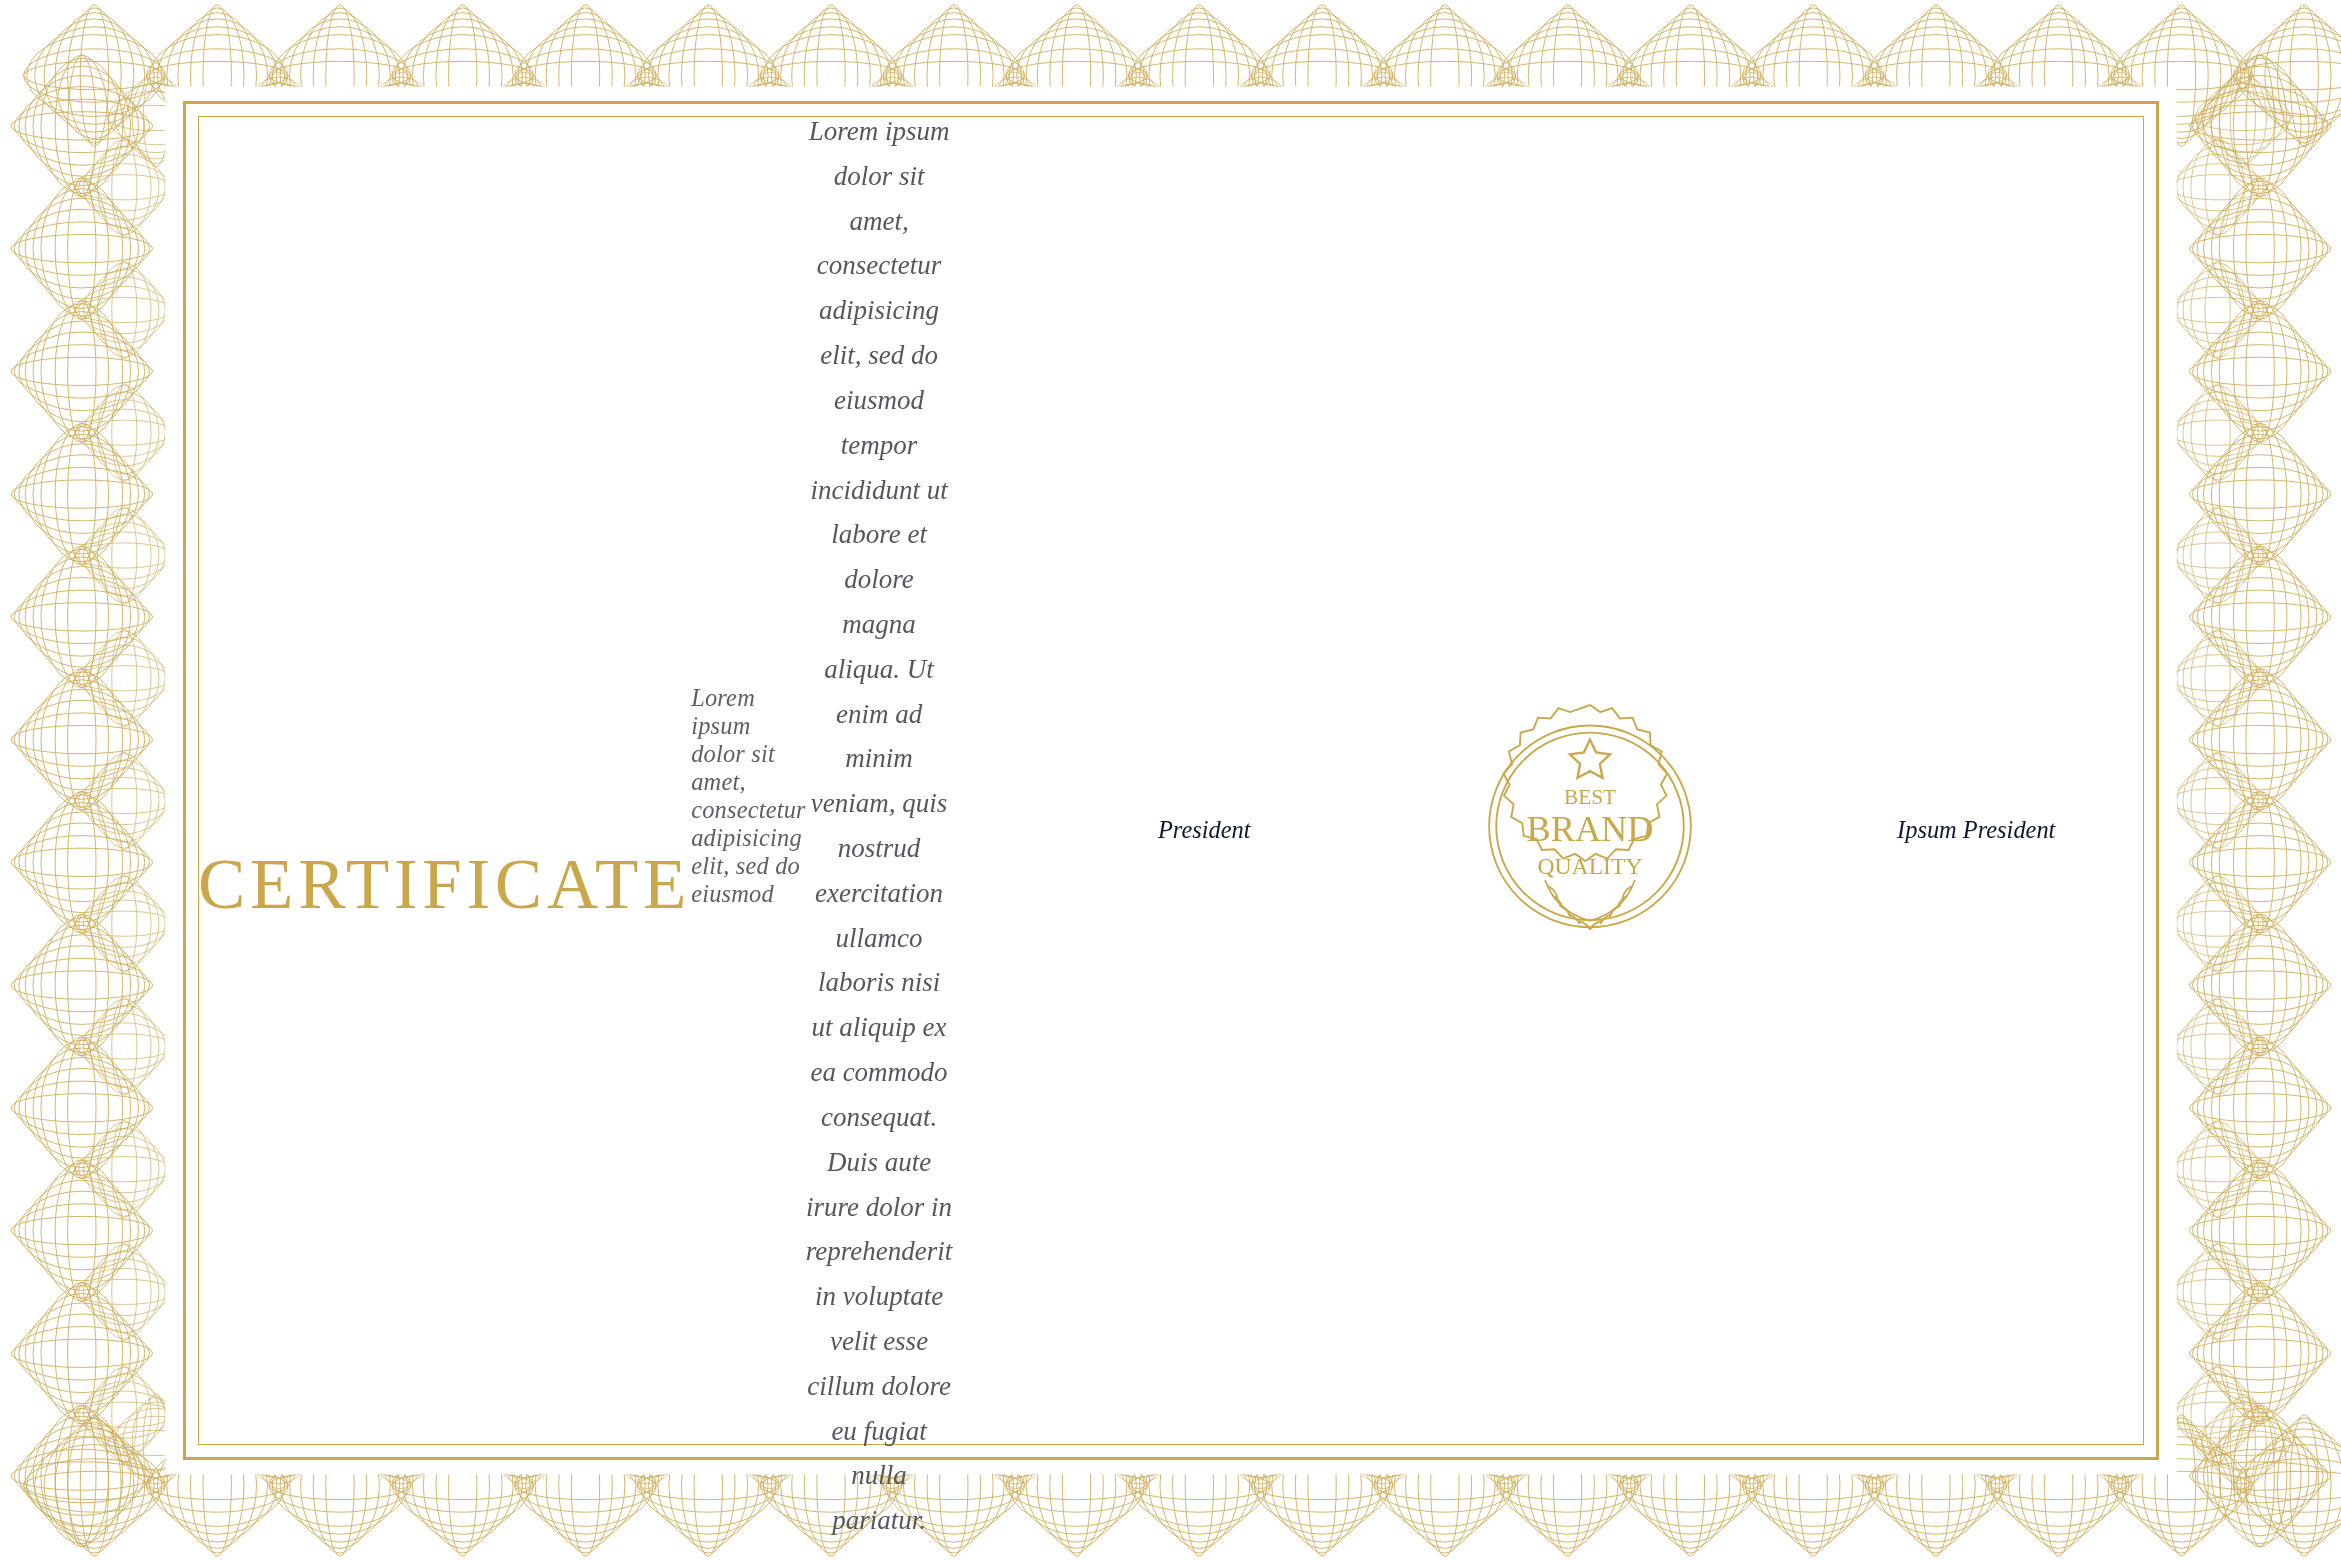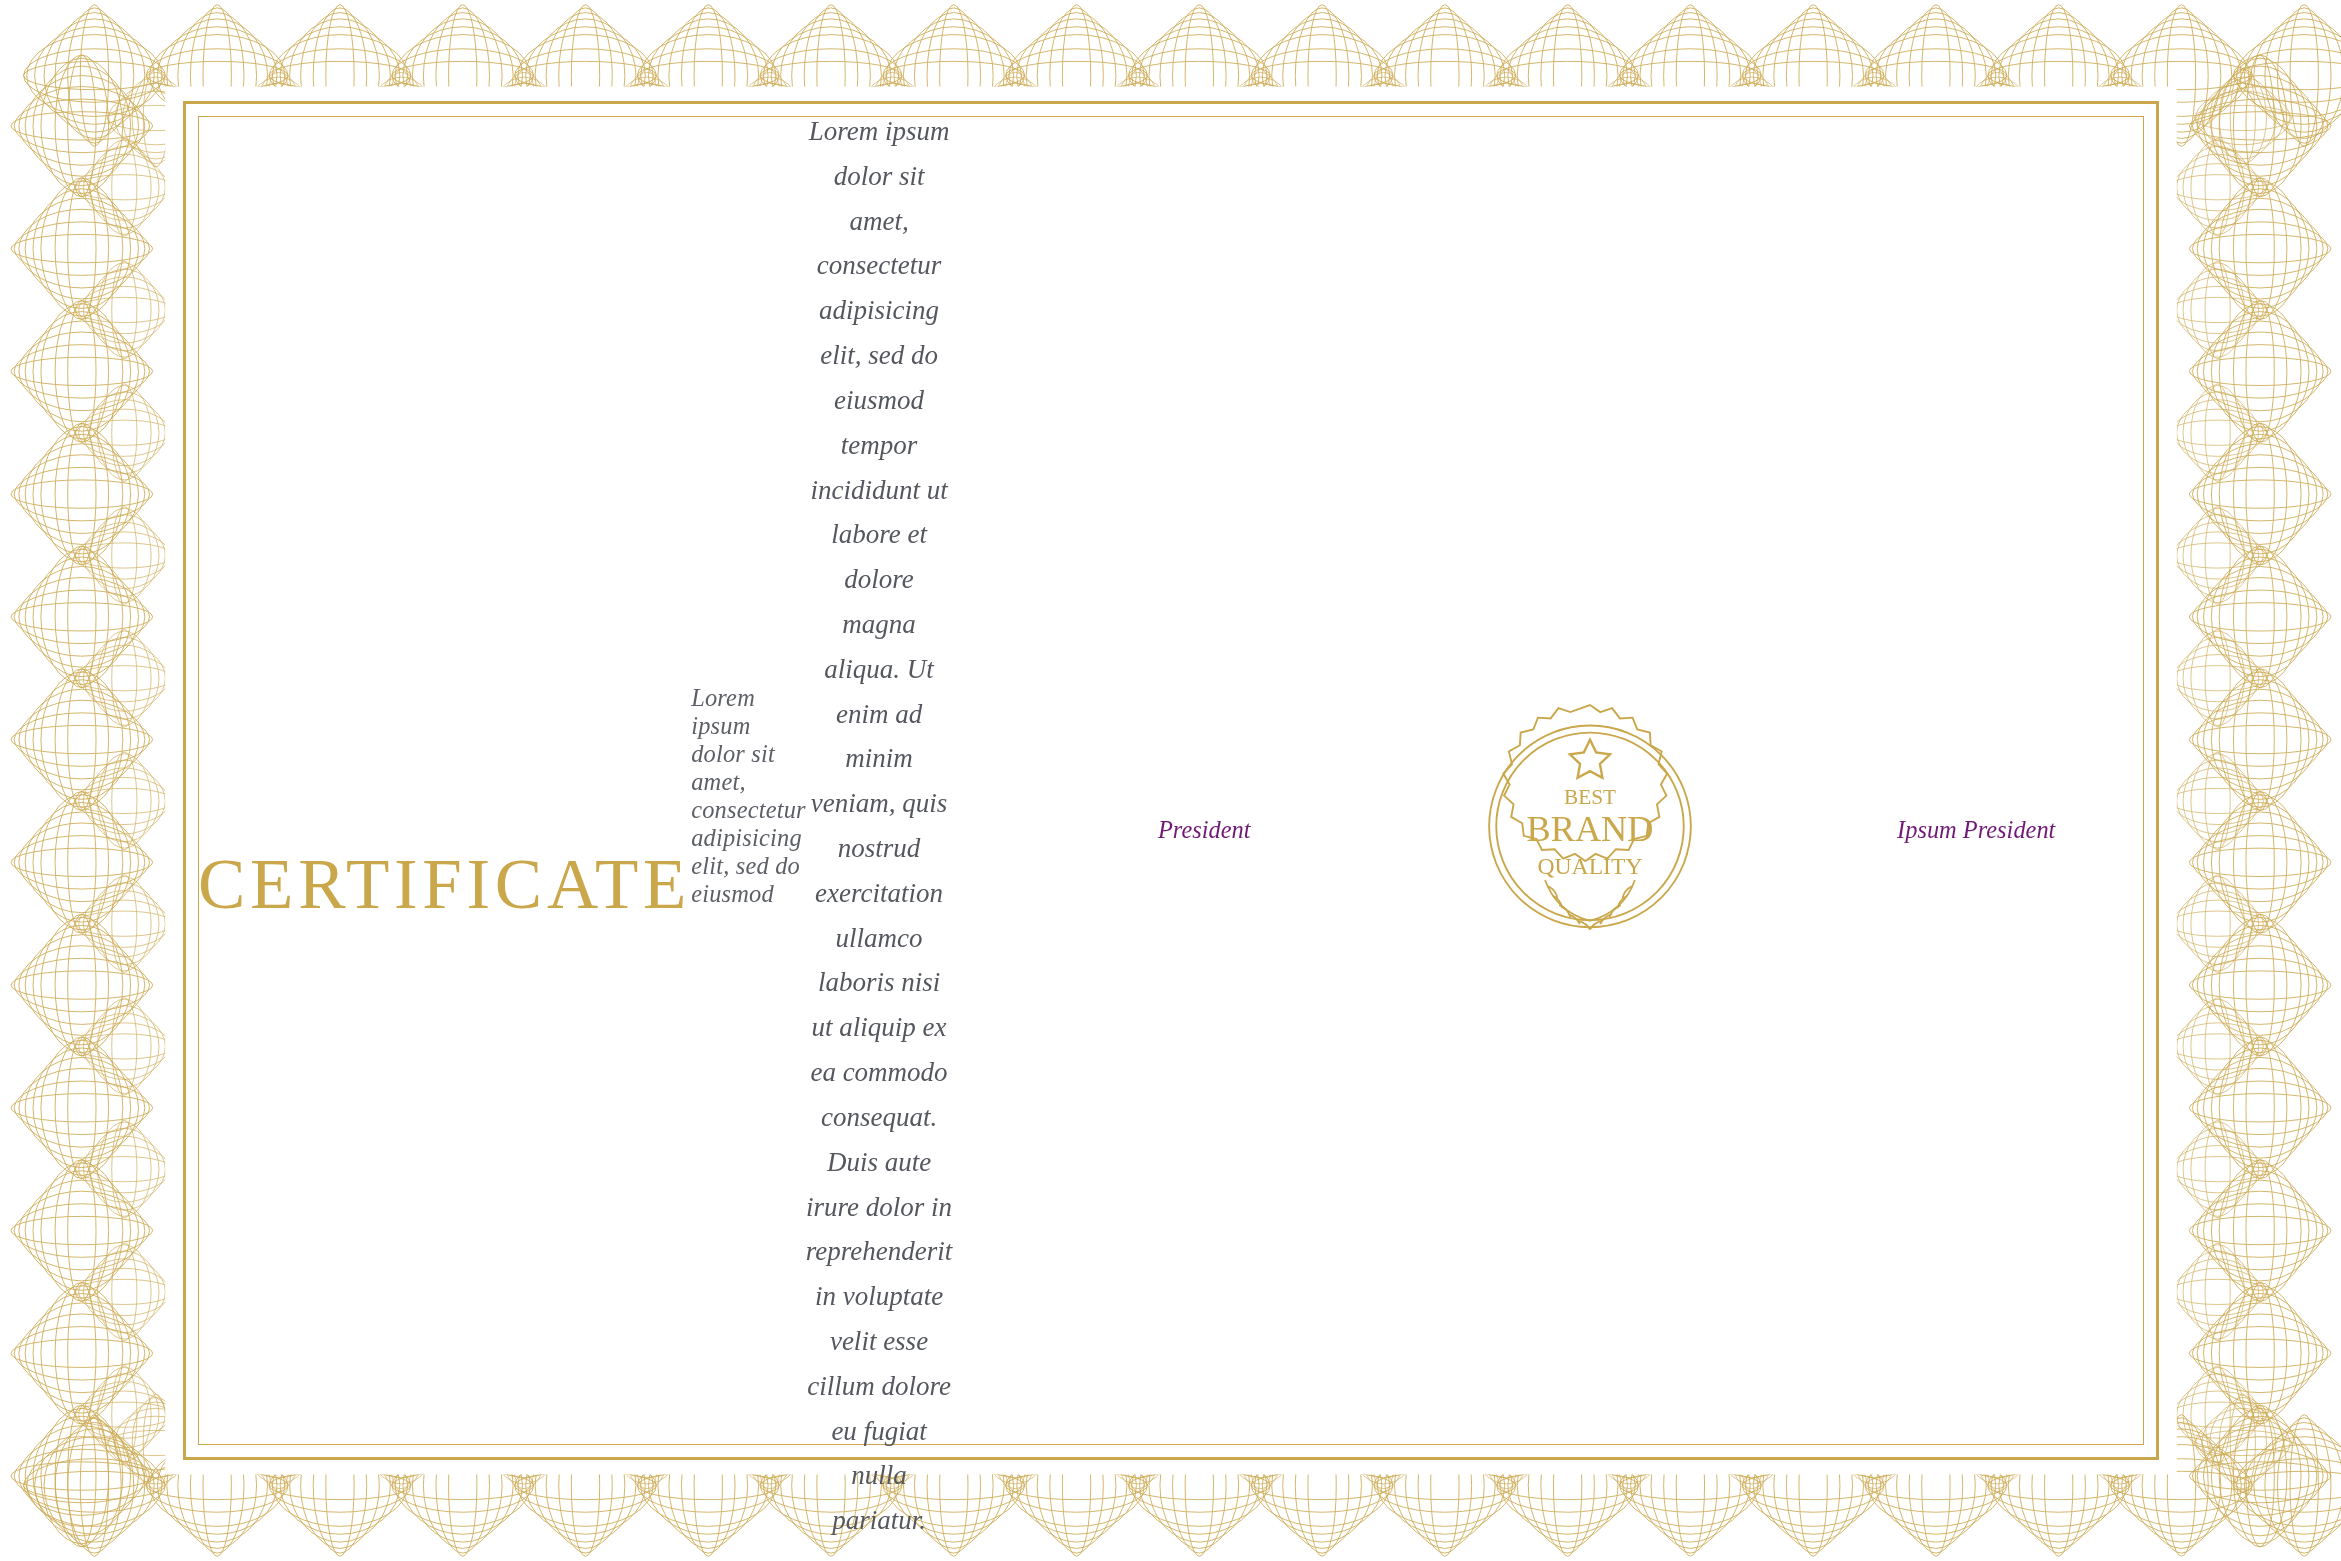--- a/index.html
+++ b/index.html
@@ -126,21 +126,21 @@
   .sign-name {
     color: #5d5f66;
     font-family: "Liberation Serif", serif;
     font-size: 33px;
     letter-spacing: 0.8px;
     font-variant: small-caps;
     text-transform: lowercase;
   }
   .sign-role {
     margin-top: 12.6px;
-    color: #701a75;
+    color: #0f172a;
     font-family: "Liberation Serif", serif;
     font-style: italic;
     font-size: 24.4px;
   }
 
   .seal {
     width: 268px;
     display: flex;
     align-items: center;
     justify-content: center;

